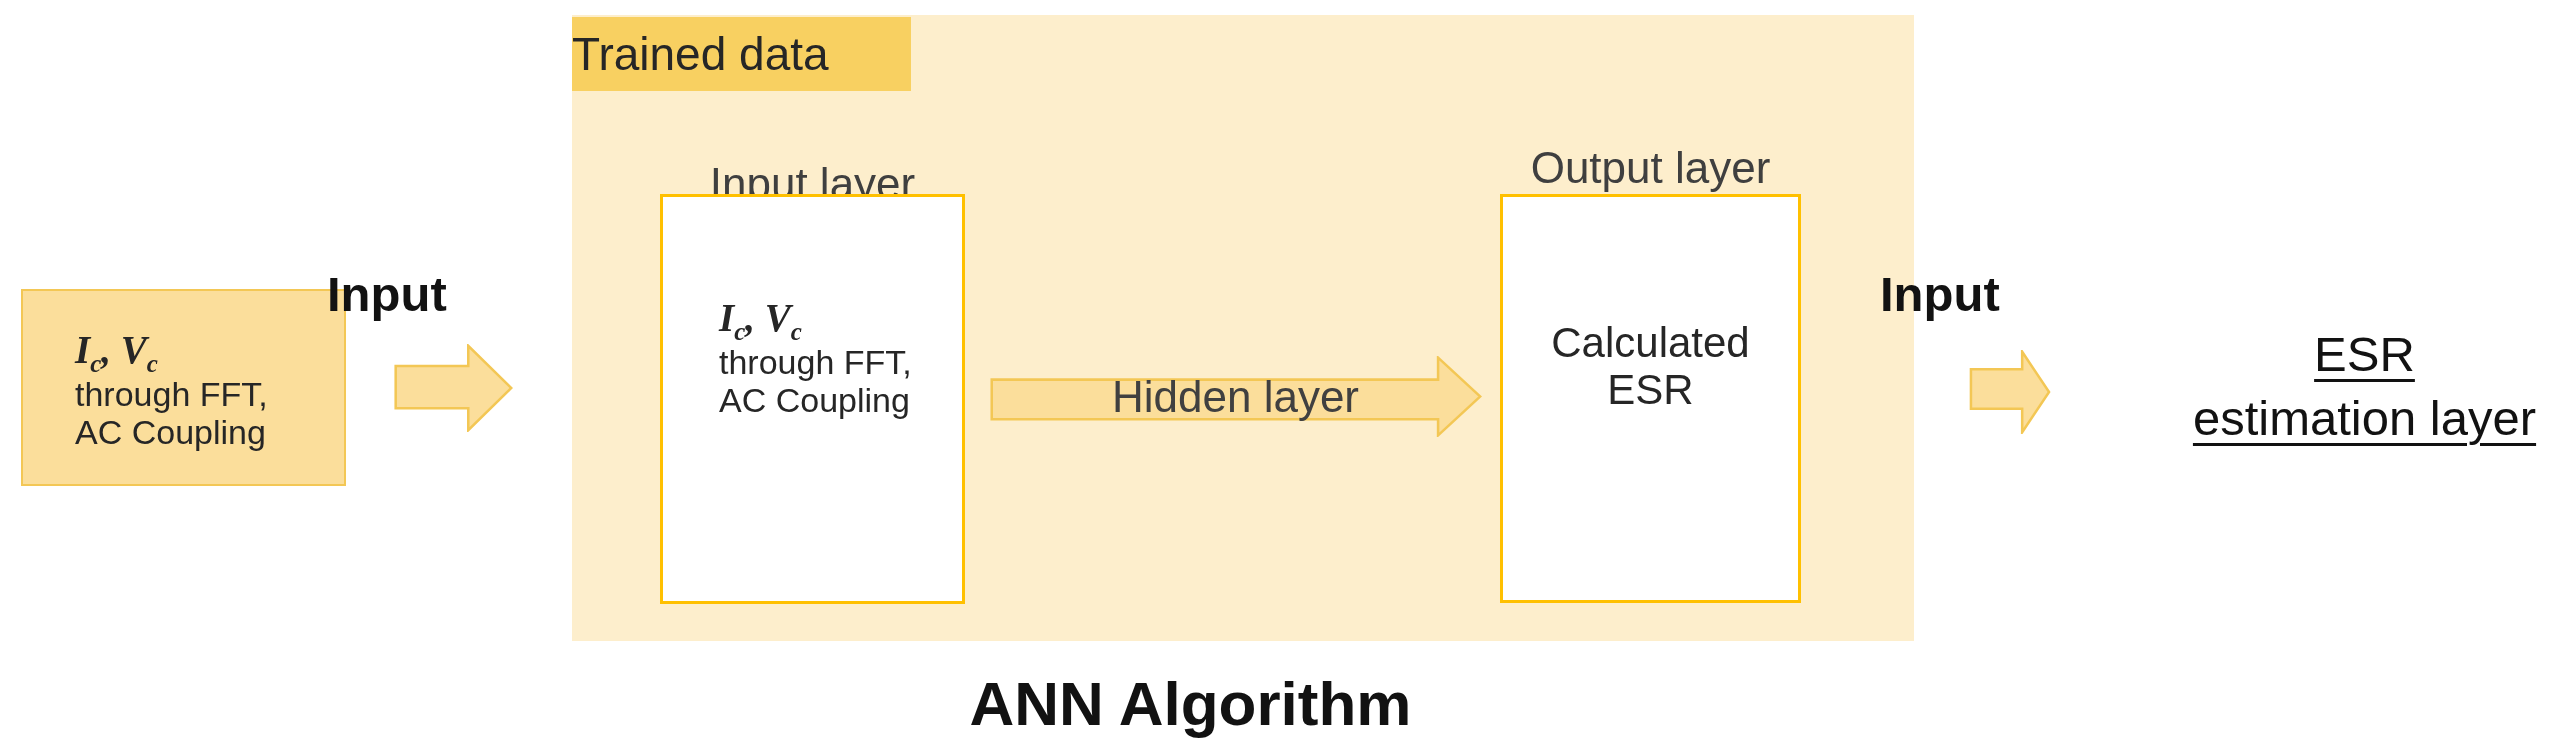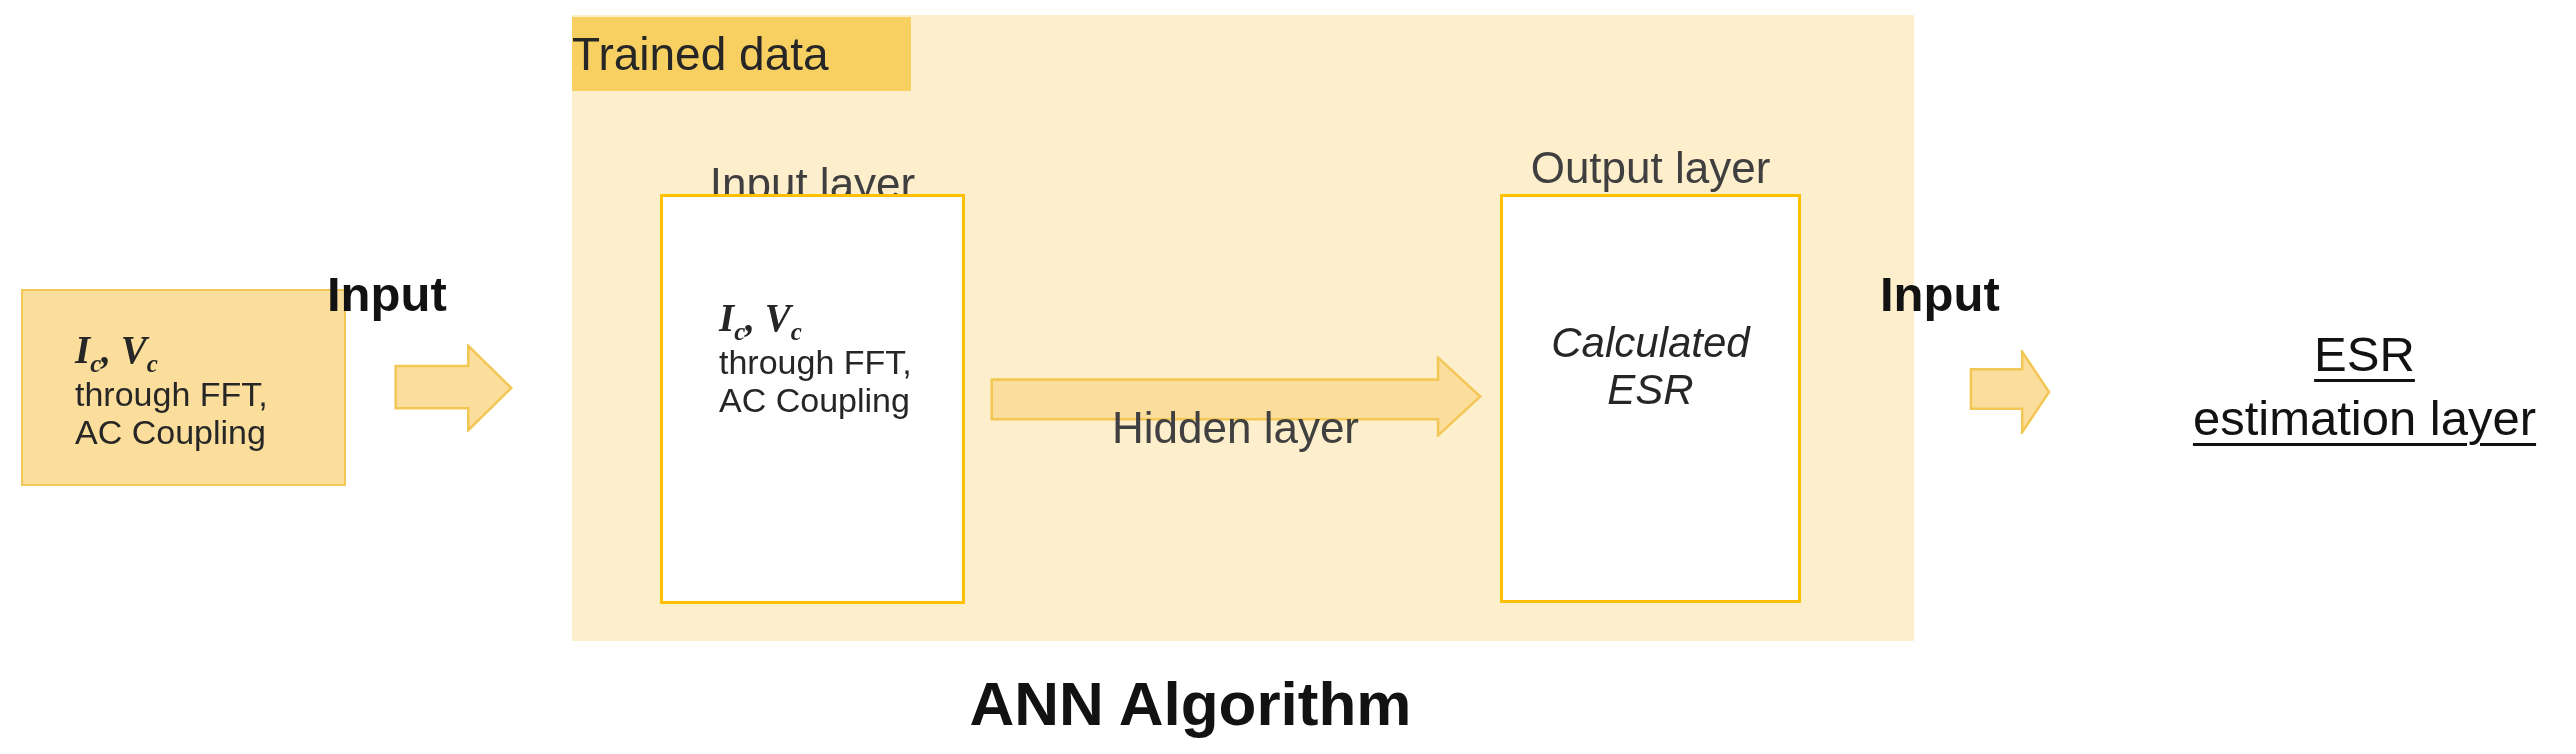--- a/index.html
+++ b/index.html
@@ -57,26 +57,26 @@
   }
 
   
   .layer-box{
     background:#ffffff;border:3.4px solid var(--layer-box-border);box-sizing:border-box;
     display:flex;flex-direction:column;justify-content:center;
     color:var(--text-dark);
   }
   .layer-box.input{left:660px;top:194px;width:305px;height:410px;padding-left:56px;padding-bottom:88px;}
   .layer-box.output{left:1500px;top:194px;width:301px;height:409px;padding-bottom:66px;align-items:center;}
-  .calc-line{font-size:42px;line-height:47px;color:var(--text-dark);font-style:italic;}
+  .calc-line{font-size:42px;line-height:47px;color:var(--text-dark);}
 
   
   .hidden-label{
     left:990px;top:373px;width:491px;text-align:center;
-    font-size:44px;line-height:47px;color:#404040;margin-top:31px;
+    font-size:44px;line-height:47px;color:#404040;
   }
 
   
   .result{
     left:2149px;top:322px;width:431px;text-align:center;
     font-size:49px;line-height:64px;color:var(--text-black);
   }
   .result .u{
     text-decoration:underline;
     text-underline-offset:8.4px;

